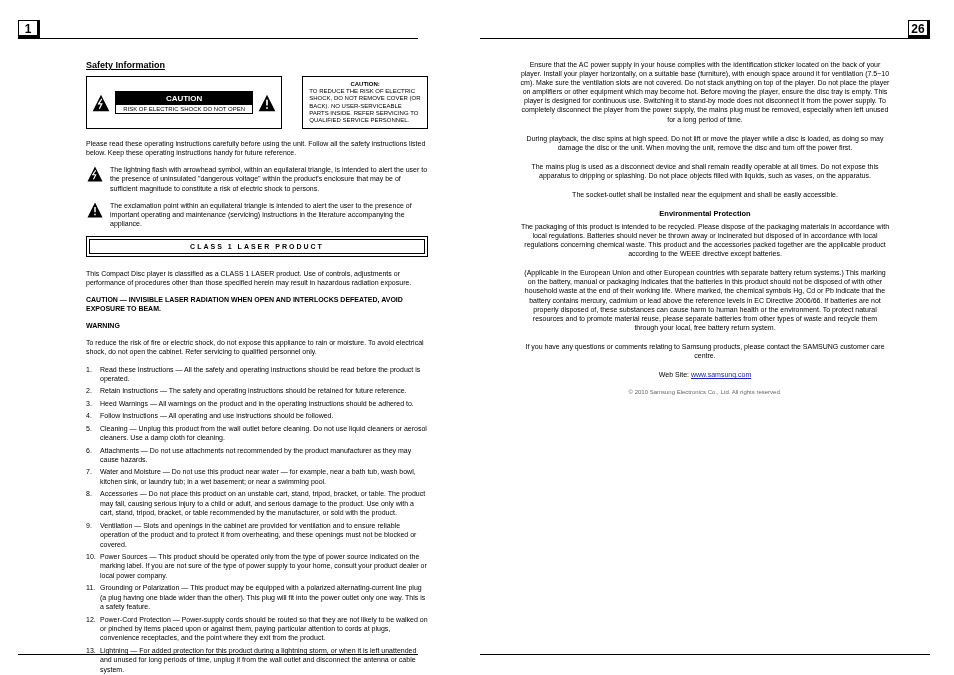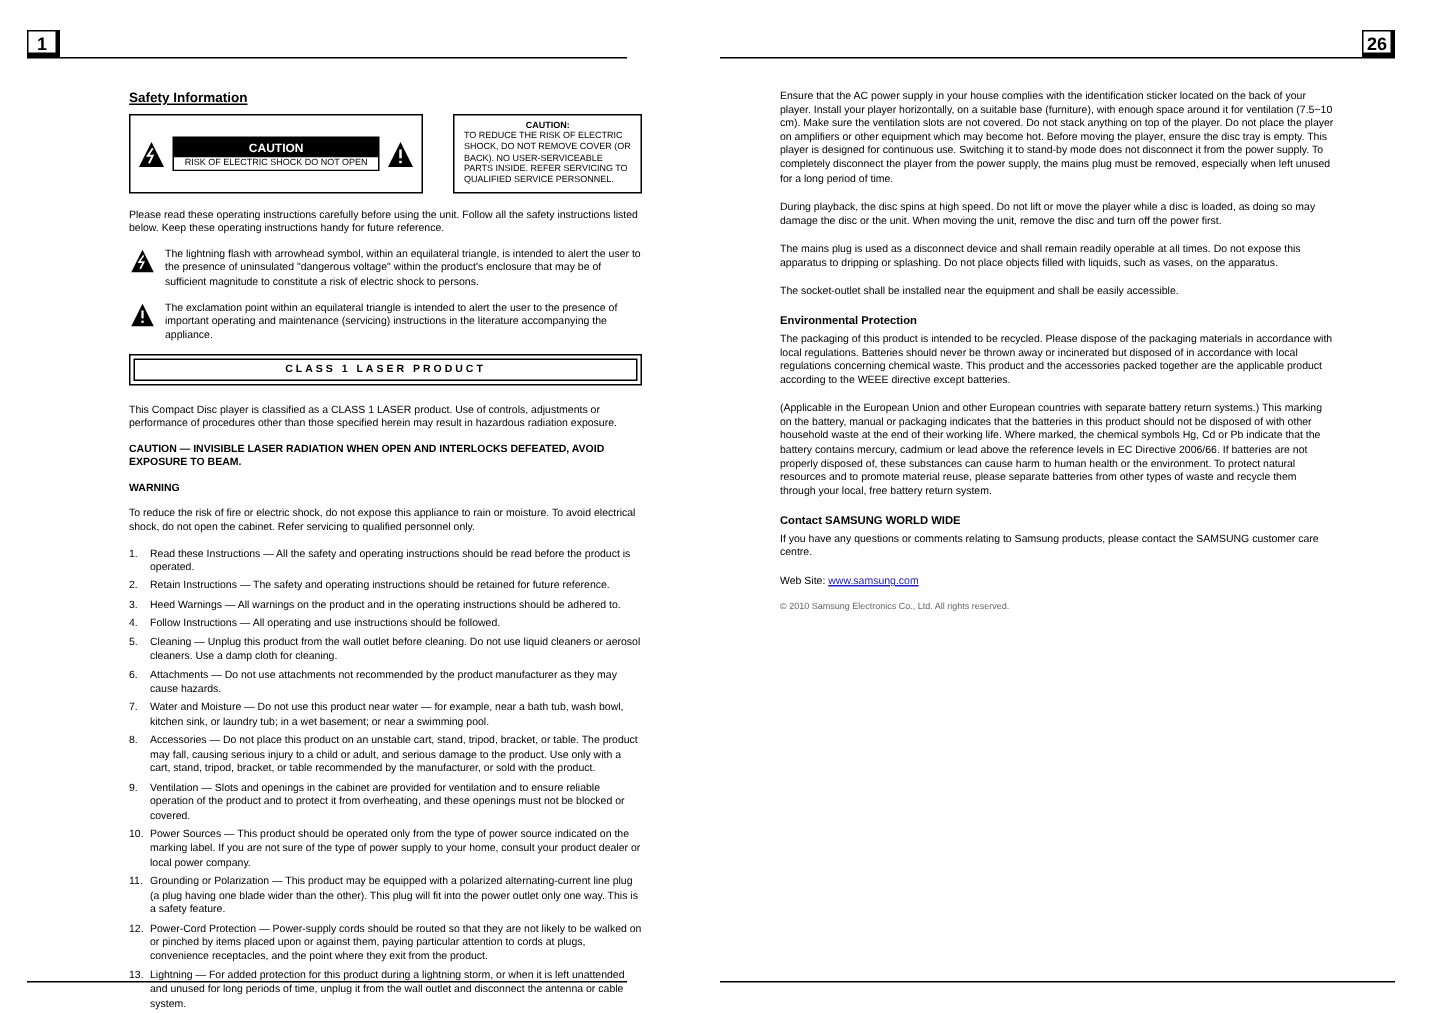--- a/index.html
+++ b/index.html
@@ -115,20 +115,21 @@
   .numlist { font-size: 7px; line-height: 1.35; }
   .numlist .item { margin-bottom: 3px; display: flex; }
   .numlist .n { width: 14px; flex: 0 0 14px; }
   .numlist .t { flex: 1; }
 
   .content-right {
     position: absolute;
     top: 40px; left: 40px; right: 40px;
     font-size: 7px;
     line-height: 1.3;
+    text-align: center;
   }
   .content-right .block { margin-bottom: 10px; }
   .mini-title { font-weight: bold; font-size: 7.5px; margin-bottom: 3px; }
   .link { color: #2020c0; text-decoration: underline; }
 
   svg { display: block; }
 </style>
 </head>
 <body>
 
@@ -259,21 +260,20 @@
     <div class="block">Ensure that the AC power supply in your house complies with the identification sticker located on the back of your player. Install your player horizontally, on a suitable base (furniture), with enough space around it for ventilation (7.5~10 cm). Make sure the ventilation slots are not covered. Do not stack anything on top of the player. Do not place the player on amplifiers or other equipment which may become hot. Before moving the player, ensure the disc tray is empty. This player is designed for continuous use. Switching it to stand-by mode does not disconnect it from the power supply. To completely disconnect the player from the power supply, the mains plug must be removed, especially when left unused for a long period of time.</div>
     <div class="block">During playback, the disc spins at high speed. Do not lift or move the player while a disc is loaded, as doing so may damage the disc or the unit. When moving the unit, remove the disc and turn off the power first.</div>
     <div class="block">The mains plug is used as a disconnect device and shall remain readily operable at all times. Do not expose this apparatus to dripping or splashing. Do not place objects filled with liquids, such as vases, on the apparatus.</div>
     <div class="block">The socket-outlet shall be installed near the equipment and shall be easily accessible.</div>
 
     <div class="mini-title">Environmental Protection</div>
     <div class="block">The packaging of this product is intended to be recycled. Please dispose of the packaging materials in accordance with local regulations. Batteries should never be thrown away or incinerated but disposed of in accordance with local regulations concerning chemical waste. This product and the accessories packed together are the applicable product according to the WEEE directive except batteries.</div>
 
     <div class="block">(Applicable in the European Union and other European countries with separate battery return systems.) This marking on the battery, manual or packaging indicates that the batteries in this product should not be disposed of with other household waste at the end of their working life. Where marked, the chemical symbols Hg, Cd or Pb indicate that the battery contains mercury, cadmium or lead above the reference levels in EC Directive 2006/66. If batteries are not properly disposed of, these substances can cause harm to human health or the environment. To protect natural resources and to promote material reuse, please separate batteries from other types of waste and recycle them through your local, free battery return system.</div>
 
-    <div class="mini-title">Contact SAMSUNG WORLD WIDE</div>
     <div class="block">If you have any questions or comments relating to Samsung products, please contact the SAMSUNG customer care centre.</div>
     <div class="block">
       <span>Web Site:</span>
       <span class="link">www.samsung.com</span>
     </div>
     <div class="block" style="font-size:6px;color:#666">© 2010 Samsung Electronics Co., Ltd. All rights reserved.</div>
   </div>
 
   <div class="hr-bottom"></div>
 </div>

